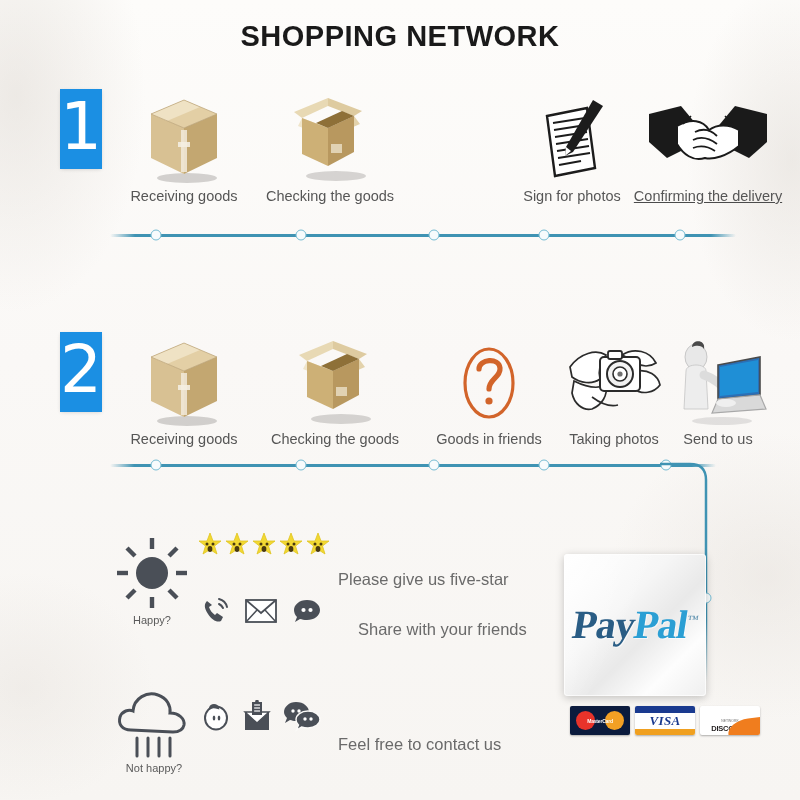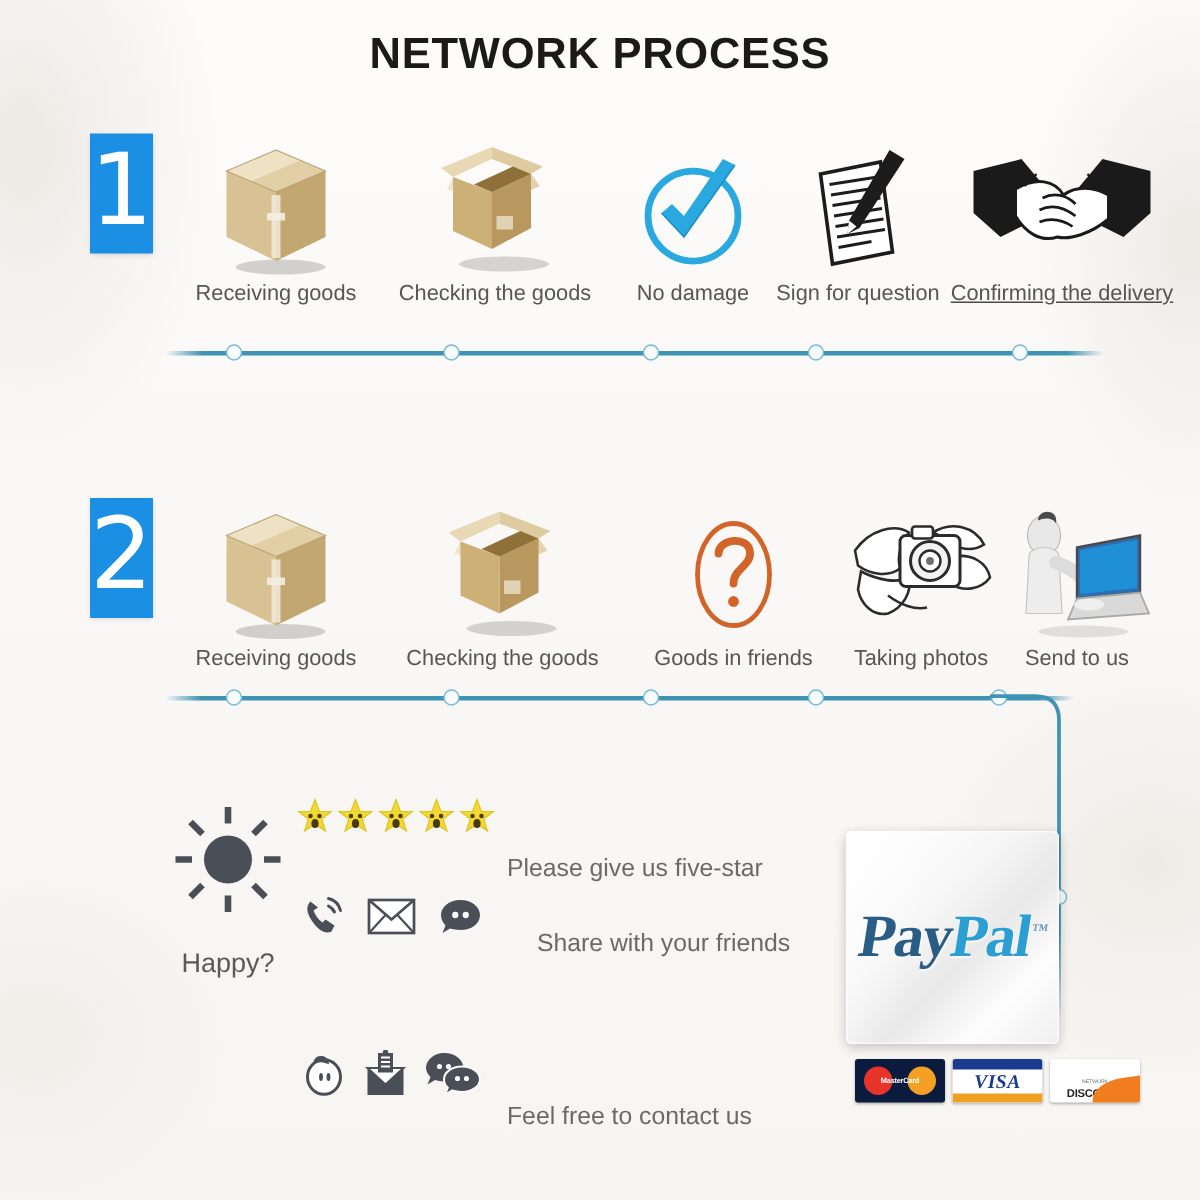--- a/index.html
+++ b/index.html
@@ -57,21 +57,21 @@
     border-radius:2px;
   }
   .node{
     position:absolute;width:11px;height:11px;background:#f7fbfc;
     border:1.6px solid #76bcd3;border-radius:50%;
     transform:translate(-50%,-50%);
   }
 
   
   .emo{position:absolute;text-align:center;}
-  .emo .lbl{font-size:18px;color:#5a5a5a;margin-top:20px;}
+  .emo .lbl{font-size:11px;color:#5a5a5a;margin-top:2px;}
   .stars{position:absolute;display:flex;gap:3px;}
   .contact-row{position:absolute;display:flex;align-items:center;gap:14px;}
   .msg{position:absolute;font-size:16.5px;color:#6a6a6a;white-space:nowrap;}
 
   
   .paypal-box{
     position:absolute;width:142px;height:142px;border-radius:4px;
     background:
       linear-gradient(135deg,#ffffff 0%,#f6f6f6 38%,#e9e9e9 58%,#fdfdfd 78%,#efefef 100%);
     box-shadow:0 2px 8px rgba(0,0,0,.22), inset 0 0 0 1px rgba(255,255,255,.7);
@@ -110,21 +110,21 @@
   .disc-sub{position:absolute;top:13px;left:0;width:100%;text-align:center;font-size:3.4px;color:#6b6b6b;}
   .disc-swoosh{position:absolute;right:-4px;bottom:-6px;width:36px;height:22px;
     background:#f07d1e;border-radius:60% 0 0 0;transform:rotate(-8deg);}
 </style>
 </head>
 <body>
 
 <div class="bg-wash"></div>
 <div class="canvas">
 
-  <div class="title">NETWORK PROCESS</div>
+  <div class="title">SHOPPING NETWORK</div>
 
   <div class="badge" style="left:61px;top:90px;">
     <span>1</span>
   </div>
 
   <div class="step" style="left:95px;top:92px;width:122px;">
     <div class="icon">
       <svg width="78" height="90" viewBox="0 0 78 90">
         <ellipse cx="42" cy="84" rx="30" ry="5" fill="#7d7a76" opacity=".32"></ellipse>
         <polygon points="39,6 72,20 39,34 6,20" fill="#e3cfa5"></polygon>
@@ -149,49 +149,39 @@
         <polygon points="70,22 44,34 44,44 76,30" fill="#e3d2ab"></polygon>
         <polygon points="44,34 70,22 70,58 44,72" fill="#b8985f"></polygon>
         <polygon points="18,24 44,34 44,72 18,60" fill="#cdb076"></polygon>
         <polygon points="44,34 70,22 58,17 32,29" fill="#8e7038"></polygon>
         <rect x="47" y="50" width="11" height="9" fill="#e7dcc2" opacity=".85"></rect>
       </svg>
     </div>
     <div class="lbl">Checking the goods</div>
   </div>
 
-  <div class="step" style="left:388px;top:92px;width:92px;">
-    <div class="icon">
-      <svg width="76" height="88" viewBox="0 0 76 88">
-        <circle cx="38" cy="48" r="30" fill="none" stroke="#29a9e0" stroke-width="4.5"></circle>
-        <path d="M17 46 L32 62 L66 14 L58 10 L32 48 L24 40 Z" fill="#29a9e0"></path>
-        <path d="M17 46 L32 62 L66 14" fill="none" stroke="#1d8fc4" stroke-width="1"></path>
-      </svg>
-    </div>
-    <div class="lbl">No damage</div>
-  </div>
 
   <div class="step" style="left:486px;top:92px;width:116px;">
     <div class="icon">
       <svg width="74" height="88" viewBox="0 0 74 88">
         <polygon points="12,20 52,12 60,72 20,80" fill="#ffffff" stroke="#1c1c1c" stroke-width="2.4"></polygon>
         <g stroke="#1c1c1c" stroke-width="1.9">
           <line x1="18" y1="27" x2="50" y2="22"></line>
           <line x1="19" y1="34" x2="51" y2="29"></line>
           <line x1="20" y1="41" x2="52" y2="36"></line>
           <line x1="21" y1="48" x2="53" y2="43"></line>
           <line x1="22" y1="55" x2="54" y2="50"></line>
           <line x1="23" y1="62" x2="55" y2="57"></line>
           <line x1="24" y1="69" x2="46" y2="65"></line>
         </g>
         <polygon points="58,4 68,10 38,56 30,60 31,51" fill="#1c1c1c"></polygon>
         <polygon points="30,60 31,51 36,55" fill="#ffffff"></polygon>
       </svg>
     </div>
-    <div class="lbl">Sign for question</div>
+    <div class="lbl">Sign for photos</div>
   </div>
 
   <div class="step" style="left:604px;top:92px;width:152px;text-decoration:underline;">
     <div class="icon">
       <svg width="122" height="88" viewBox="0 0 122 88">
         <path d="M2 18 L34 10 L54 34 L40 52 L20 62 L2 46 Z" fill="#1a1a1a"></path>
         <path d="M120 18 L88 10 L68 34 L82 52 L102 62 L120 46 Z" fill="#1a1a1a"></path>
         <path d="M30 30 C44 22 56 24 62 34 C70 28 82 28 92 34 L92 50 C80 60 66 64 58 62 C46 66 36 58 30 48 Z" fill="#ffffff" stroke="#1a1a1a" stroke-width="2"></path>
         <path d="M48 36 C56 32 64 34 70 40" fill="none" stroke="#1a1a1a" stroke-width="1.8"></path>
         <path d="M46 44 C54 40 62 42 70 48" fill="none" stroke="#1a1a1a" stroke-width="1.8"></path>
@@ -384,20 +374,34 @@
     <svg width="30" height="28" viewBox="0 0 30 28">
       <path d="M15 3 C23 3 28 8 28 13 C28 19 22 23 15 23 C12 23 10 22.5 8 22 L3 25 L5 20 C3 18 2 15.5 2 13 C2 8 7 3 15 3 Z" fill="#4a4f57"></path>
       <circle cx="11.5" cy="13" r="2.1" fill="#ffffff"></circle>
       <circle cx="18.5" cy="13" r="2.1" fill="#ffffff"></circle>
     </svg>
   </div>
 
   <div class="msg" style="left:338px;top:570px;">Please give us five-star</div>
   <div class="msg" style="left:358px;top:620px;">Share with your friends</div>
 
+  <div class="emo" style="left:105px;top:684px;width:98px;">
+    <div style="height:76px;display:flex;align-items:center;justify-content:center;">
+      <svg width="78" height="76" viewBox="0 0 78 76">
+        <path d="M16 46 C7 46 3 40 5 33 C7 27 14 25 18 27 C19 14 32 7 43 11 C52 14 56 22 55 29 C64 29 70 35 69 41 C68 46 63 48 58 48 Z" fill="none" stroke="#4a4f57" stroke-width="3"></path>
+        <g stroke="#4a4f57" stroke-width="3" stroke-linecap="round">
+          <line x1="22" y1="54" x2="22" y2="72"></line>
+          <line x1="33" y1="54" x2="33" y2="72"></line>
+          <line x1="44" y1="54" x2="44" y2="72"></line>
+          <line x1="55" y1="54" x2="55" y2="72"></line>
+        </g>
+      </svg>
+    </div>
+    <div class="lbl">Not happy?</div>
+  </div>
 
   <div class="contact-row" style="left:201px;top:700px;gap:10px;">
     <svg width="30" height="30" viewBox="0 0 30 30">
       <ellipse cx="15" cy="17" rx="11" ry="11.5" fill="#ffffff" stroke="#4a4f57" stroke-width="2"></ellipse>
       <path d="M9 7 C10 3 16 3 17 7 C14 6 11 6 9 7 Z" fill="none" stroke="#4a4f57" stroke-width="2"></path>
       <ellipse cx="13" cy="17" rx="1.3" ry="2.6" fill="#4a4f57"></ellipse>
       <ellipse cx="18" cy="17" rx="1.3" ry="2.6" fill="#4a4f57"></ellipse>
     </svg>
     <svg width="32" height="32" viewBox="0 0 32 32">
       <polygon points="4,12 28,12 28,30 4,30" fill="#4a4f57"></polygon>

